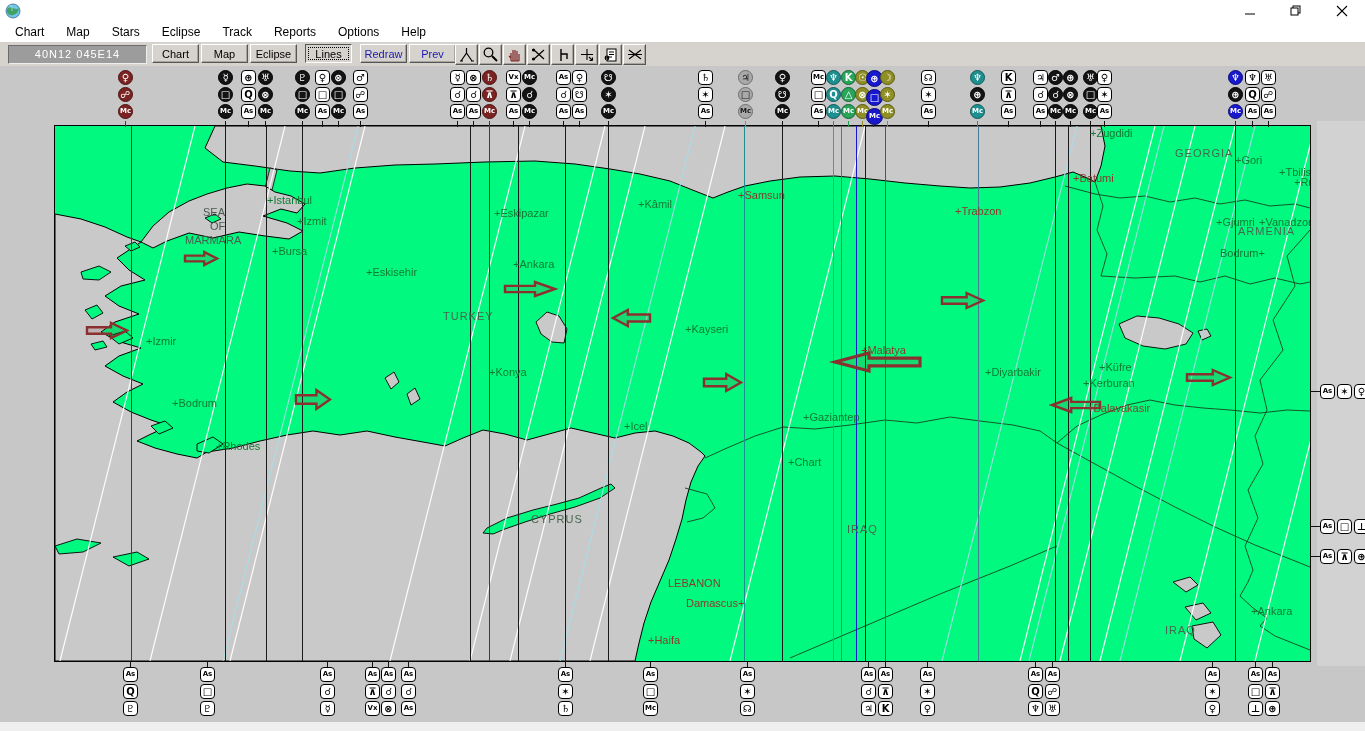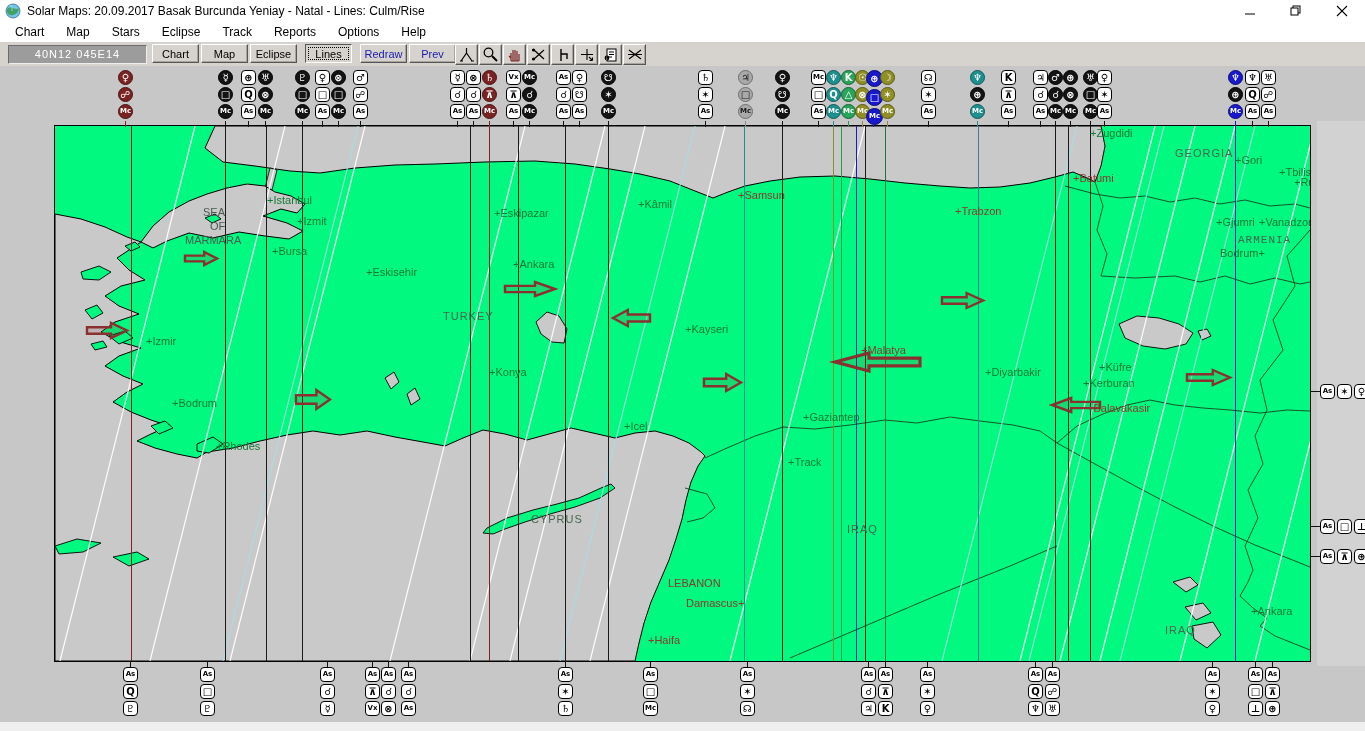--- a/index.html
+++ b/index.html
@@ -80,21 +80,20 @@
 <body>
 
 <div id="window">
 
   <div id="titlebar">
     <svg id="app-icon" viewBox="0 0 16 16">
       <circle cx="8" cy="8" r="7" fill="#6ec6e8" stroke="#3a6a8a" stroke-width="0.8"></circle>
       <path d="M2,6 Q5,3 8,5 Q12,7 14,5 Q13,11 8,12 Q4,13 2,9 Z" fill="#3a9a50" opacity="0.85"></path>
       <path d="M5,2 Q8,4 7,8" fill="none" stroke="#fff" stroke-width="0.7" opacity="0.7"></path>
     </svg>
-    <span id="title-text">Solar Maps: 20.09.2017 Basak Burcunda Yeniay - Natal - Lines: Culm/Rise</span>
     <div id="win-buttons">
       <div class="win-btn">
         <svg width="11" height="11" viewBox="0 0 11 11">
             <line x1="0" y1="8" x2="10" y2="8" stroke="#000" stroke-width="1"></line>
           </svg>
       </div>
       <div class="win-btn">
         <svg width="12" height="12" viewBox="0 0 12 12">
             <rect x="3" y="1" width="7" height="7" fill="none" stroke="#000"></rect>
             <rect x="1" y="3" width="7" height="7" fill="#fff" stroke="#000"></rect>
@@ -298,35 +297,35 @@
           <div class="maplbl lc-red" style="left: 683px; top: 64px;">+Samsun</div>
           <div class="maplbl lc-red" style="left: 900px; top: 80px;">+Trabzon</div>
           <div class="maplbl lc-region" style="left: 388px; top: 185px;">TURKEY</div>
           <div class="maplbl lc-city" style="left: 630px; top: 198px;">+Kayseri</div>
           <div class="maplbl lc-city" style="left: 434px; top: 241px;">+Konya</div>
           <div class="maplbl lc-city" style="left: 569px; top: 295px;">+Icel</div>
           <div class="maplbl lc-city" style="left: 91px; top: 210px;">+Izmir</div>
           <div class="maplbl lc-city" style="left: 117px; top: 272px;">+Bodrum</div>
           <div class="maplbl lc-city" style="left: 161px; top: 315px;">+Rhodes</div>
           <div class="maplbl lc-city" style="left: 748px; top: 286px;">+Gaziantep</div>
-          <div class="maplbl lc-city" style="left: 733px; top: 331px;">+Track</div>
+          <div class="maplbl lc-city" style="left: 733px; top: 331px;">+Chart</div>
           <div class="maplbl lc-red" style="left: 806px; top: 219px;">+Malatya</div>
           <div class="maplbl lc-city" style="left: 930px; top: 241px;">+Diyarbakir</div>
           <div class="maplbl lc-city" style="left: 1044px; top: 236px;">+Küfre</div>
           <div class="maplbl lc-city" style="left: 1028px; top: 252px;">+Kerburan</div>
           <div class="maplbl lc-red" style="left: 1032px; top: 277px;">+Balavakasir</div>
           <div class="maplbl lc-city" style="left: 1035px; top: 2px;">+Zugdidi</div>
           <div class="maplbl lc-region" style="left: 1120px; top: 22px;">GEORGIA</div>
           <div class="maplbl lc-city" style="left: 1180px; top: 29px;">+Gori</div>
           <div class="maplbl lc-city" style="left: 1224px; top: 41px;">+Tbilisi</div>
           <div class="maplbl lc-city" style="left: 1239px; top: 51px;">+Rustavi</div>
           <div class="maplbl lc-red" style="left: 1018px; top: 47px;">+Batumi</div>
           <div class="maplbl lc-city" style="left: 1161px; top: 91px;">+Gjumri</div>
           <div class="maplbl lc-city" style="left: 1204px; top: 91px;">+Vanadzor</div>
-          <div class="maplbl lc-region" style="left: 1183px; top: 109px; font-family: Liberation Mono, monospace;">ARMENIA</div>
+          <div class="maplbl lc-region" style="left: 1183px; top: 100px;">ARMENIA</div>
           <div class="maplbl lc-city" style="left: 1165px; top: 122px;">Bodrum+</div>
           <div class="maplbl lc-region" style="left: 476px; top: 388px;">CYPRUS</div>
           <div class="maplbl lc-region" style="left: 792px; top: 398px;">IRAQ</div>
           <div class="maplbl lc-red" style="left: 613px; top: 452px;">LEBANON</div>
           <div class="maplbl lc-red" style="left: 631px; top: 472px;">Damascus+</div>
           <div class="maplbl lc-red" style="left: 593px; top: 509px;">+Haifa</div>
           <div class="maplbl lc-region" style="left: 1110px; top: 499px;">IRAQ</div>
           <div class="maplbl lc-city" style="left: 1196px; top: 480px;">+Ankara</div>
         </div>
     </div>

